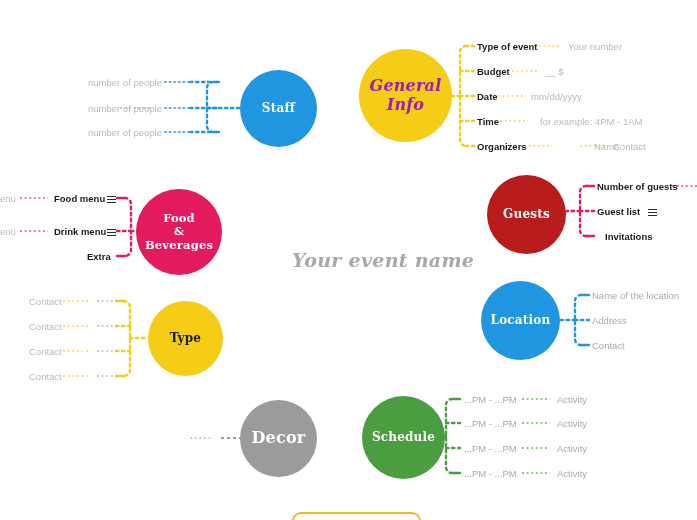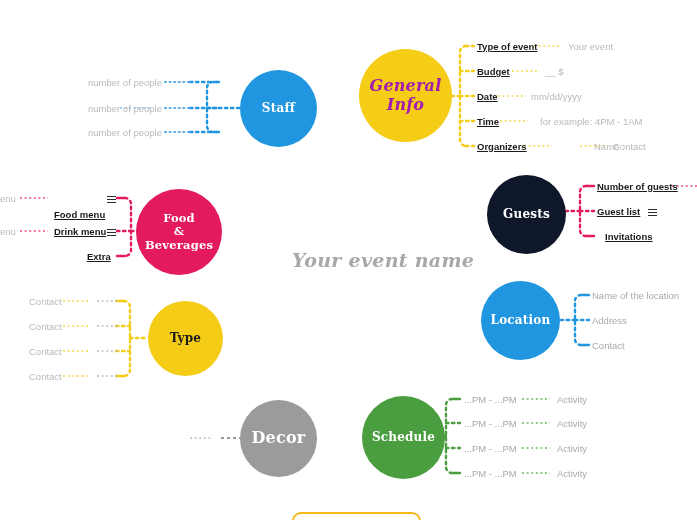--- a/index.html
+++ b/index.html
@@ -14,21 +14,21 @@
     display:flex;align-items:center;justify-content:center;
     text-align:center;line-height:1.15;
     font-family:"DejaVu Serif",serif;font-weight:700;
     letter-spacing:.2px;
   }
   .node span{display:block;}
   .label{
     position:absolute;white-space:nowrap;
     font-family:"Liberation Sans",sans-serif;
   }
-  .lbl-bold{font-weight:700;color:#1b1b1b;font-size:9.5px;text-decoration:underline;}
+  .lbl-bold{font-weight:700;color:#1b1b1b;font-size:9.5px;}
   .lbl-dim{font-weight:400;color:#b9b9b9;font-size:9.5px;}
   .lbl-dim-d{font-weight:400;color:#a9a9a9;font-size:9.5px;}
   .title{
     position:absolute;font-family:"DejaVu Serif",serif;
     font-style:italic;font-weight:700;font-size:19px;color:#a8a8a8;
     white-space:nowrap;letter-spacing:.3px;
   }
   .listicon{position:absolute;width:9px;height:7px;}
   .listicon i{display:block;height:1px;background:#2b2b2b;margin-bottom:2px;}
   .bottombox{
@@ -167,21 +167,21 @@
 </div>
 
 <div class="node" style="left:136px;top:189px;width:86px;height:86px;background:#e31b5d;color:#fff;font-size:11.5px;">
   <div>
     <span>Food</span>
     <span>&amp;</span>
     <span>Beverages</span>
   </div>
 </div>
 
-<div class="node" style="left:487px;top:175px;width:79px;height:79px;background:#0f172a;color:#fff;font-size:12px;">
+<div class="node" style="left:487px;top:175px;width:79px;height:79px;background:#b91c1c;color:#fff;font-size:12px;">
   <span>Guests</span>
 </div>
 
 <div class="node" style="left:148px;top:301px;width:75px;height:75px;background:#f5cc16;color:#1b1b1b;font-size:12px;">
   <span>Type</span>
 </div>
 
 <div class="node" style="left:481px;top:281px;width:79px;height:79px;background:#2196e0;color:#fff;font-size:12px;">
   <span>Location</span>
 </div>
@@ -194,37 +194,37 @@
   <span>Schedule</span>
 </div>
 
 <div class="title" style="left:292px;top:249px;">Your event name</div>
 
 <div class="label lbl-dim" style="left:88px;top:77px;">number of people</div>
 <div class="label lbl-dim" style="left:88px;top:103px;">number of people</div>
 <div class="label lbl-dim" style="left:88px;top:127px;">number of people</div>
 
 <div class="label lbl-bold" style="left:477px;top:41px;">Type of event</div>
-<div class="label lbl-dim" style="left:568px;top:41px;">Your event</div>
+<div class="label lbl-dim" style="left:568px;top:41px;">Your number</div>
 
 <div class="label lbl-bold" style="left:477px;top:66px;">Budget</div>
 <div class="label lbl-dim" style="left:545px;top:66px;">__ $</div>
 
 <div class="label lbl-bold" style="left:477px;top:91px;">Date</div>
 <div class="label lbl-dim" style="left:531px;top:91px;">mm/dd/yyyy</div>
 
 <div class="label lbl-bold" style="left:477px;top:116px;">Time</div>
 <div class="label lbl-dim" style="left:533px;top:116px;margin-left:7px;">for example: 4PM - 1AM</div>
 
 <div class="label lbl-bold" style="left:477px;top:141px;">Organizers</div>
 <div class="label lbl-dim" style="left:576px;top:141px;margin-left:18px;">Name</div>
 <div class="label lbl-dim" style="left:613px;top:141px;">Contact</div>
 
 <div class="label lbl-dim" style="left:0px;top:193px;">enu</div>
-<div class="label lbl-bold" style="left:54px;top:209px;">Food menu</div>
+<div class="label lbl-bold" style="left:54px;top:193px;">Food menu</div>
 <div class="listicon" style="left:107px;top:196px;">
     <i></i>
     <i></i>
     <i></i>
   </div>
 
 <div class="label lbl-dim" style="left:0px;top:226px;">enu</div>
 <div class="label lbl-bold" style="left:54px;top:226px;">Drink menu</div>
 <div class="listicon" style="left:107px;top:229px;">
     <i></i>

